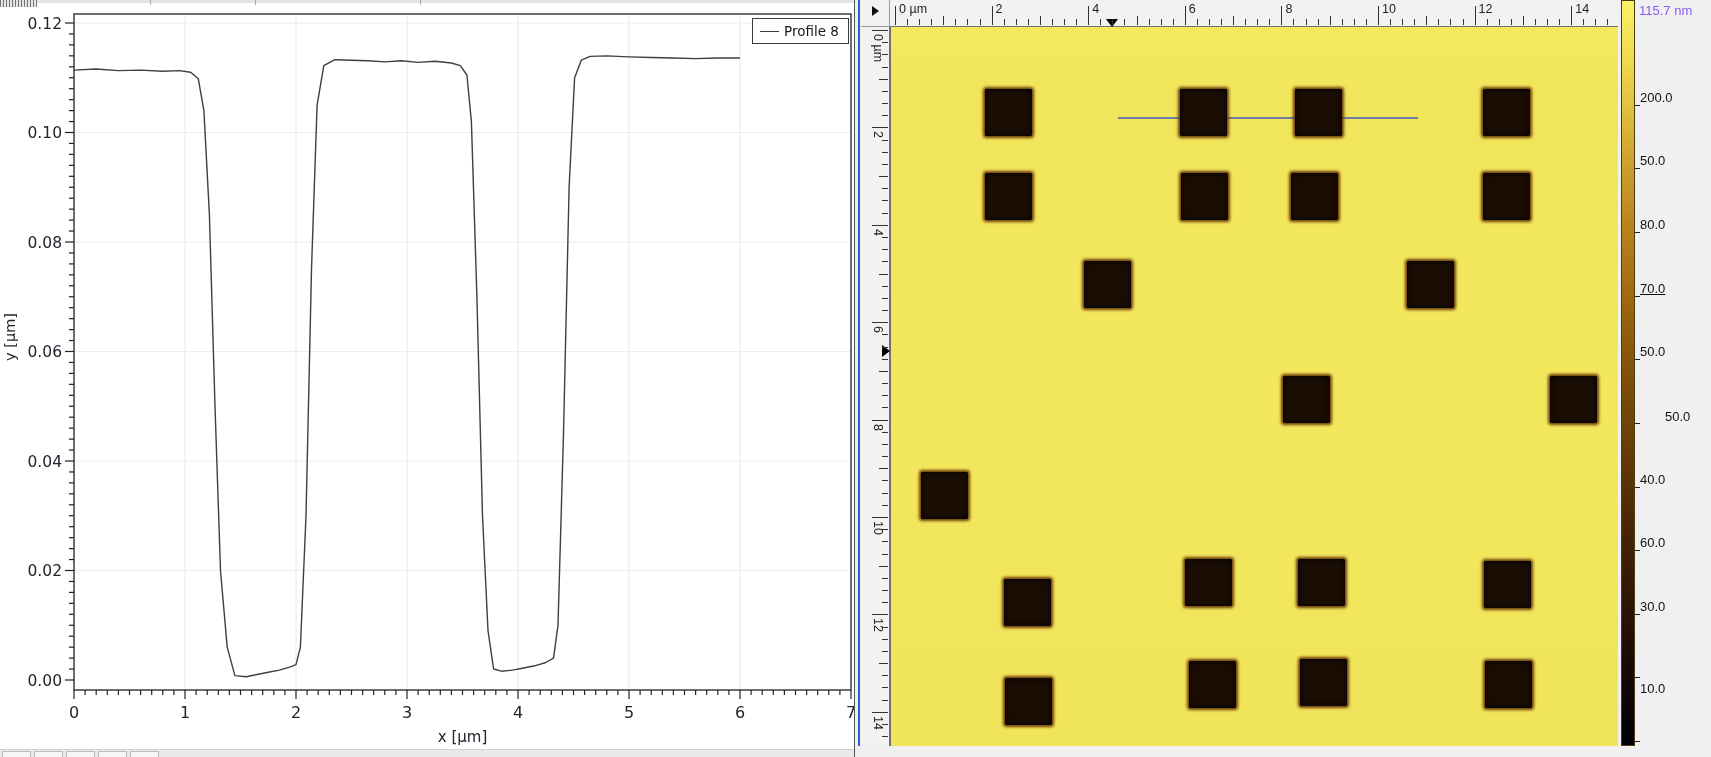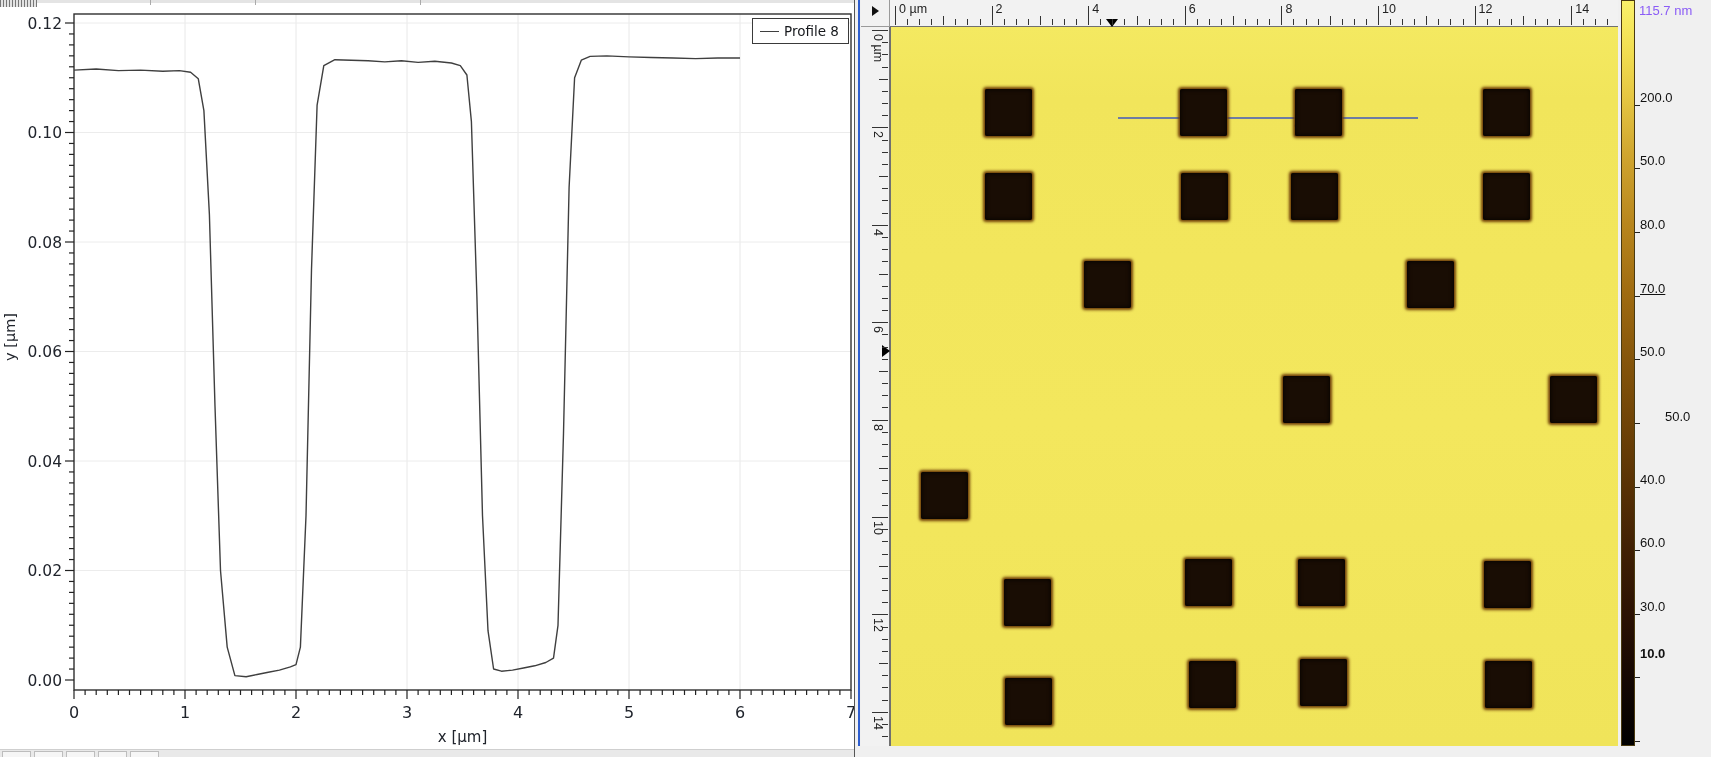--- a/index.html
+++ b/index.html
@@ -437,15 +437,15 @@
 <span class="cb-label" style="top: 344.323px;">50.0</span>
 <div class="cb-tick" style="top: 422.936px;"></div>
 <span class="cb-label" style="top: 409px; margin-left: 25px;">50.0</span>
 <div class="cb-tick" style="top: 486.549px;"></div>
 <span class="cb-label" style="top: 471.549px;">40.0</span>
 <div class="cb-tick" style="top: 550.162px;"></div>
 <span class="cb-label" style="top: 535.162px;">60.0</span>
 <div class="cb-tick" style="top: 613.774px;"></div>
 <span class="cb-label" style="top: 598.774px;">30.0</span>
 <div class="cb-tick" style="top: 677.387px;"></div>
-<span class="cb-label" style="top: 646px; font-weight: bold;">10.0</span>
+<span class="cb-label" style="top: 681px;">10.0</span>
 <div class="cb-tick" style="top: 741px;"></div>
 <span class="cb-label" style="top: 765px;">0.0</span>
 
 </body></html>

